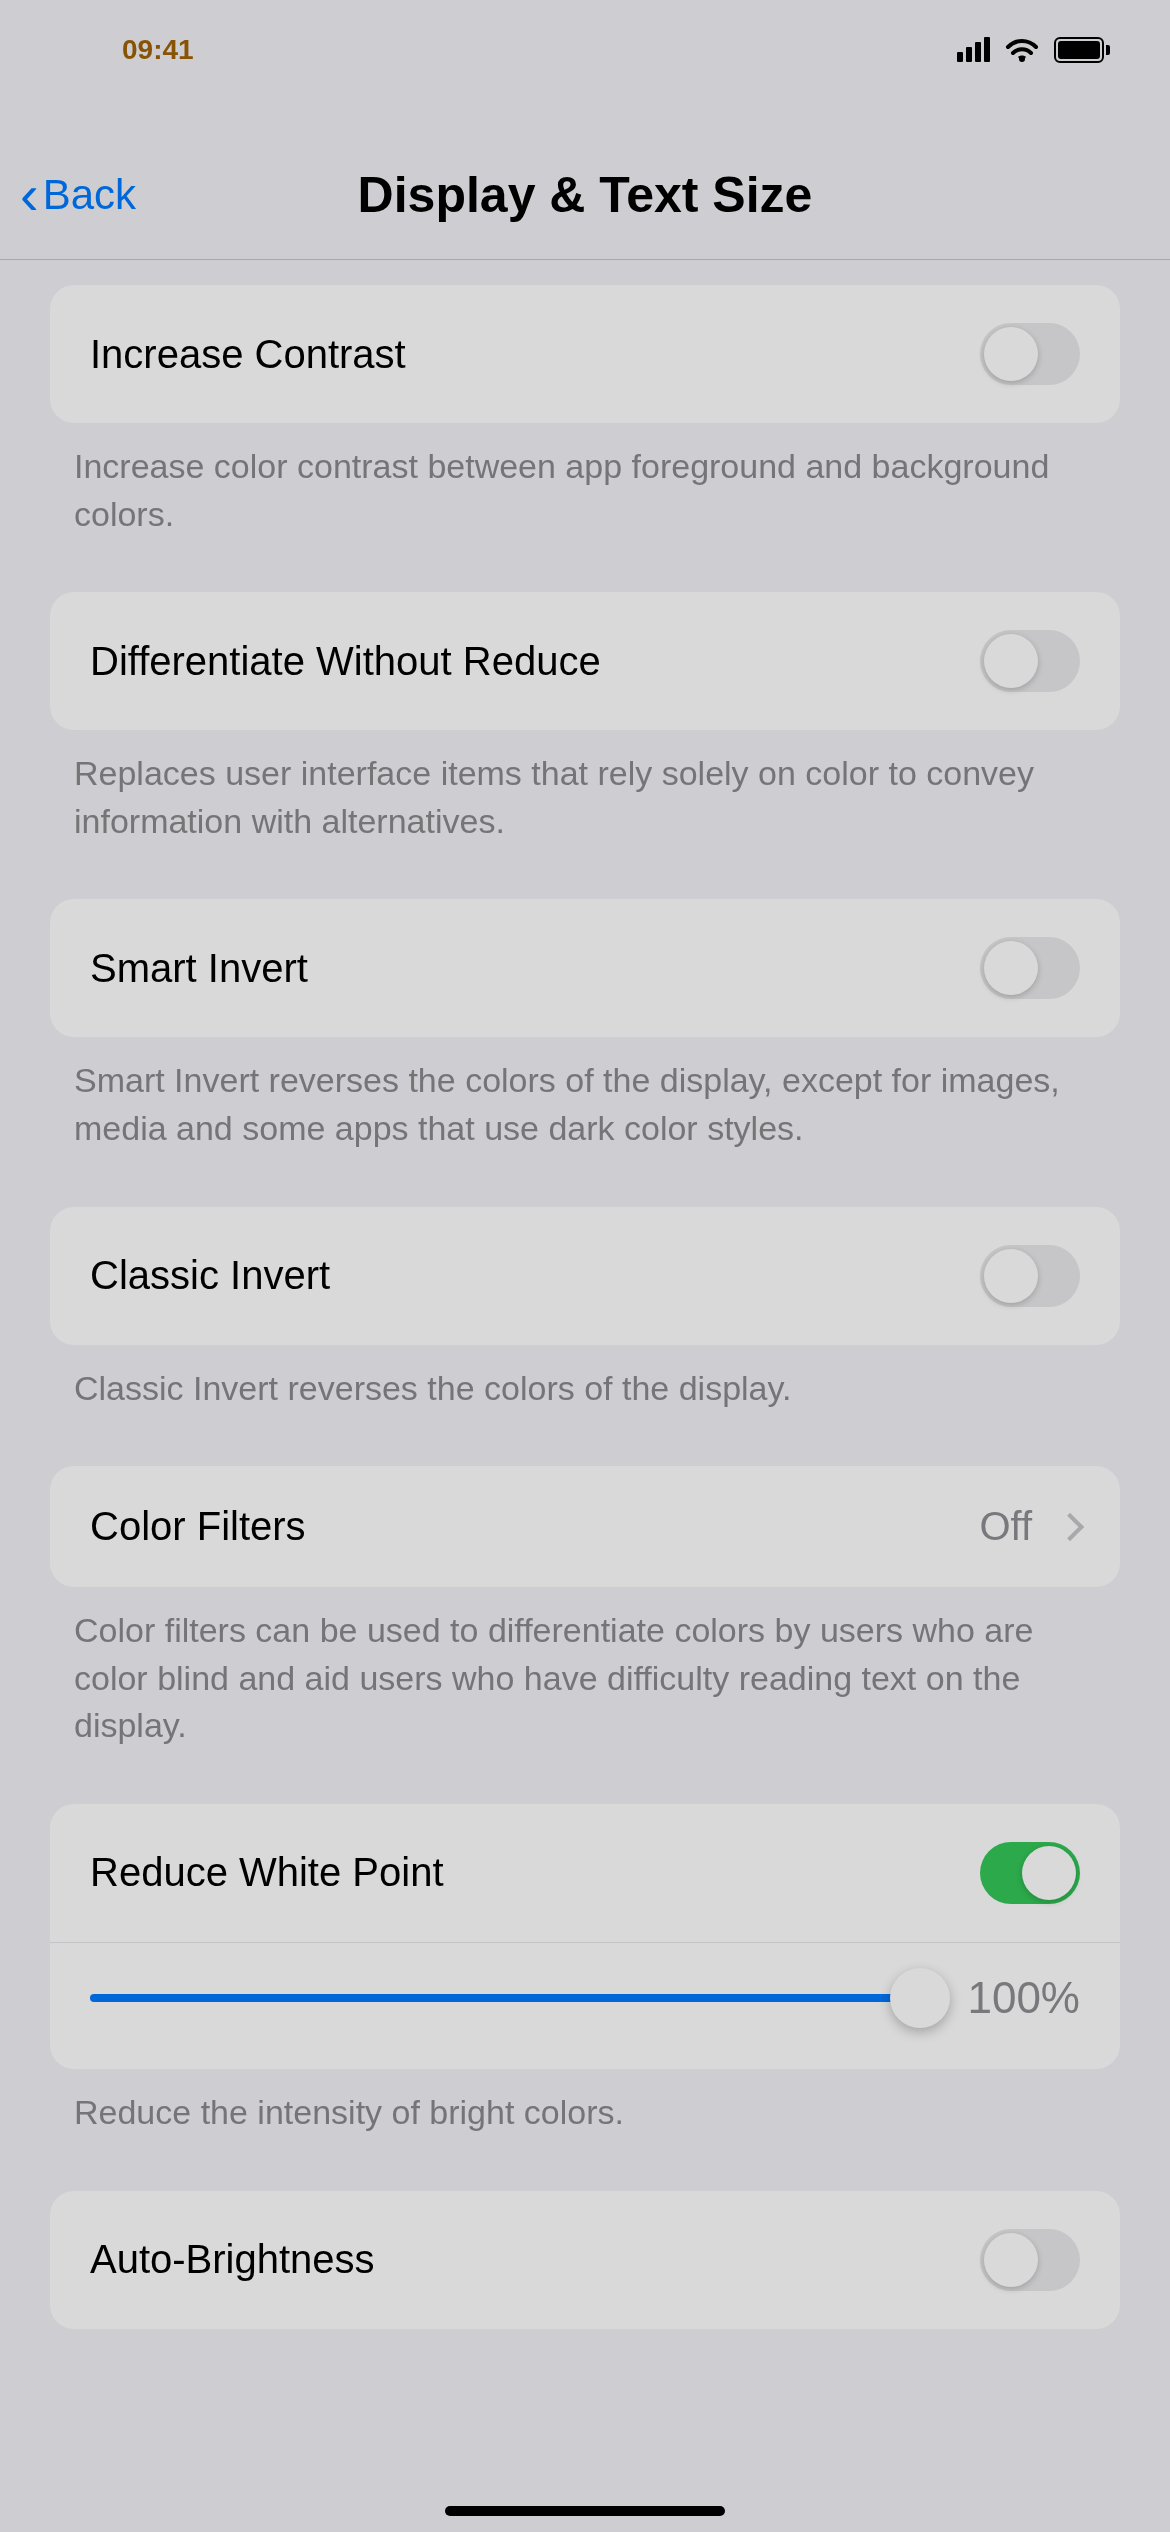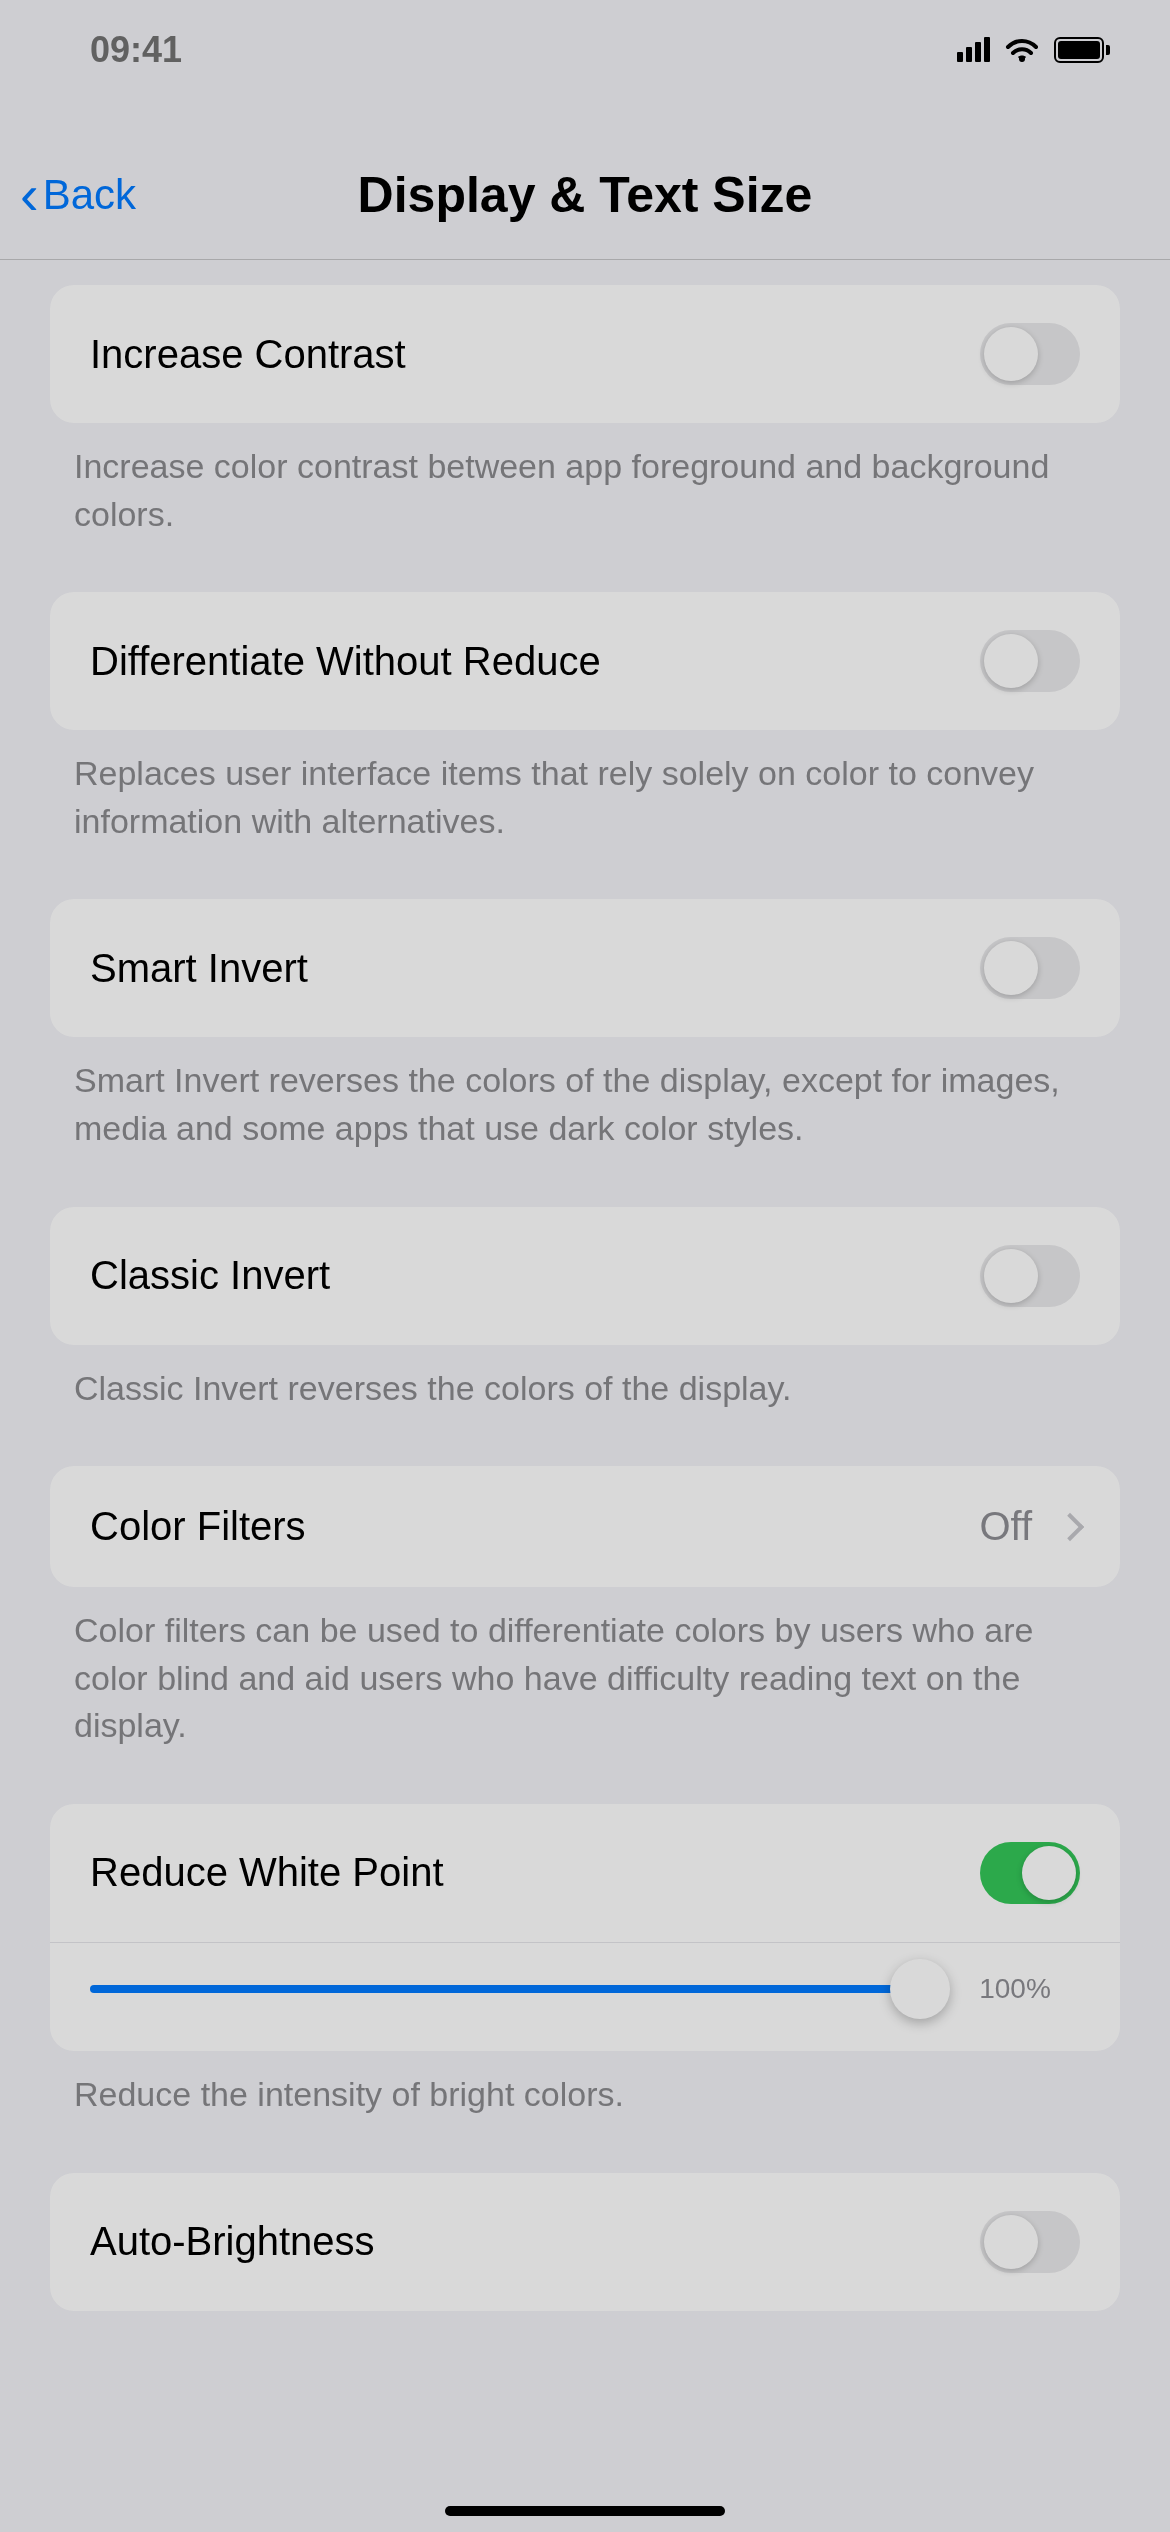--- a/index.html
+++ b/index.html
@@ -14,23 +14,24 @@
   .status-bar {
     position: absolute;
     top: 0; left: 0; right: 0;
     height: 100px;
     display: flex;
     align-items: center;
     justify-content: space-between;
     padding: 0 60px 0 90px;
   }
   .status-time {
-    font-size: 36px;
+    font-size: 28px;
     font-weight: 600;
-    color: #737373;
+    color: #a16207;
+    margin-left: 32px;
   }
   .status-icons {
     display: flex;
     align-items: center;
     gap: 14px;
   }
   .signal-icon { display:flex; align-items:flex-end; gap:3px; height:24px; }
   .signal-icon span { width:6px; background:#000; border-radius:1px; }
   .signal-icon span:nth-child(1){height:10px;}
   .signal-icon span:nth-child(2){height:15px;}
@@ -166,24 +167,24 @@
     position: absolute;
     right: -30px;
     top: 50%;
     transform: translateY(-50%);
     width: 60px; height: 60px;
     background: #fff;
     border-radius: 50%;
     box-shadow: 0 4px 12px rgba(0,0,0,.25);
   }
   .slider-value {
-    font-size: 28px;
+    font-size: 44px;
     color: #8e8e93;
     min-width:130px;
-    text-align:center;
+    text-align:right;
   }
 
   .home-indicator {
     position:absolute;
     bottom:16px;
     left:50%;
     transform:translateX(-50%);
     width:280px;
     height:10px;
     background:#000;

